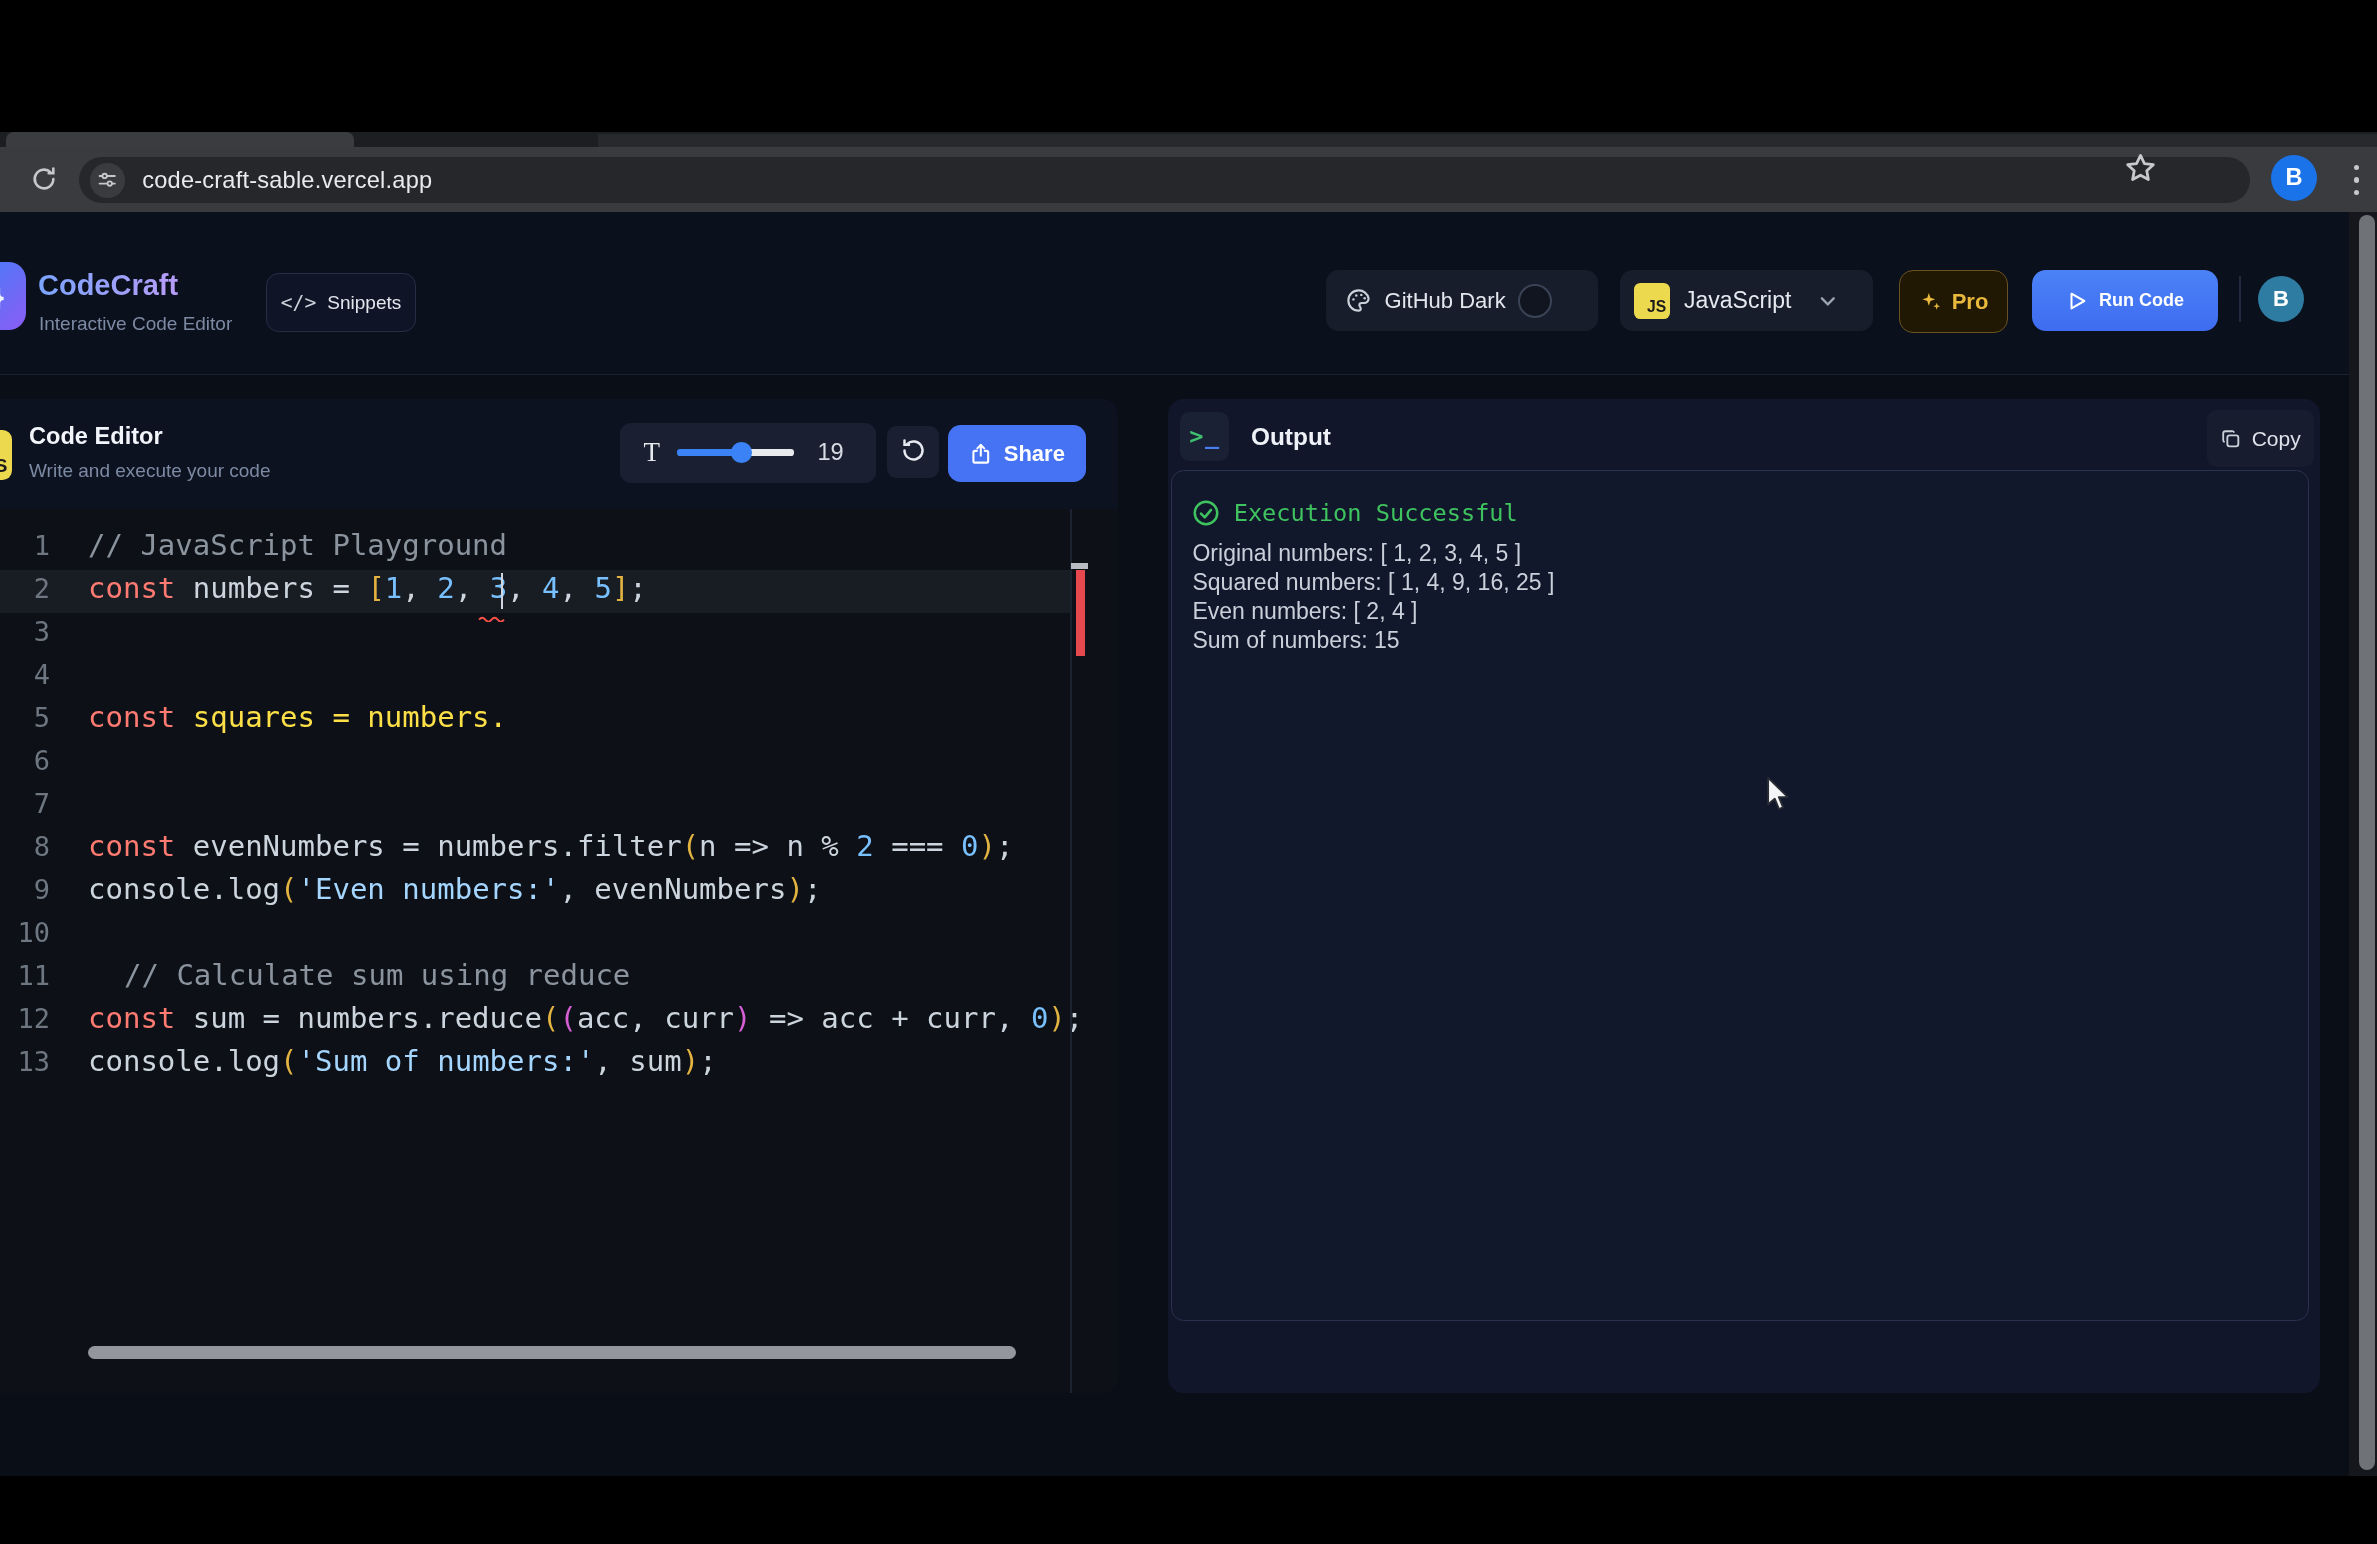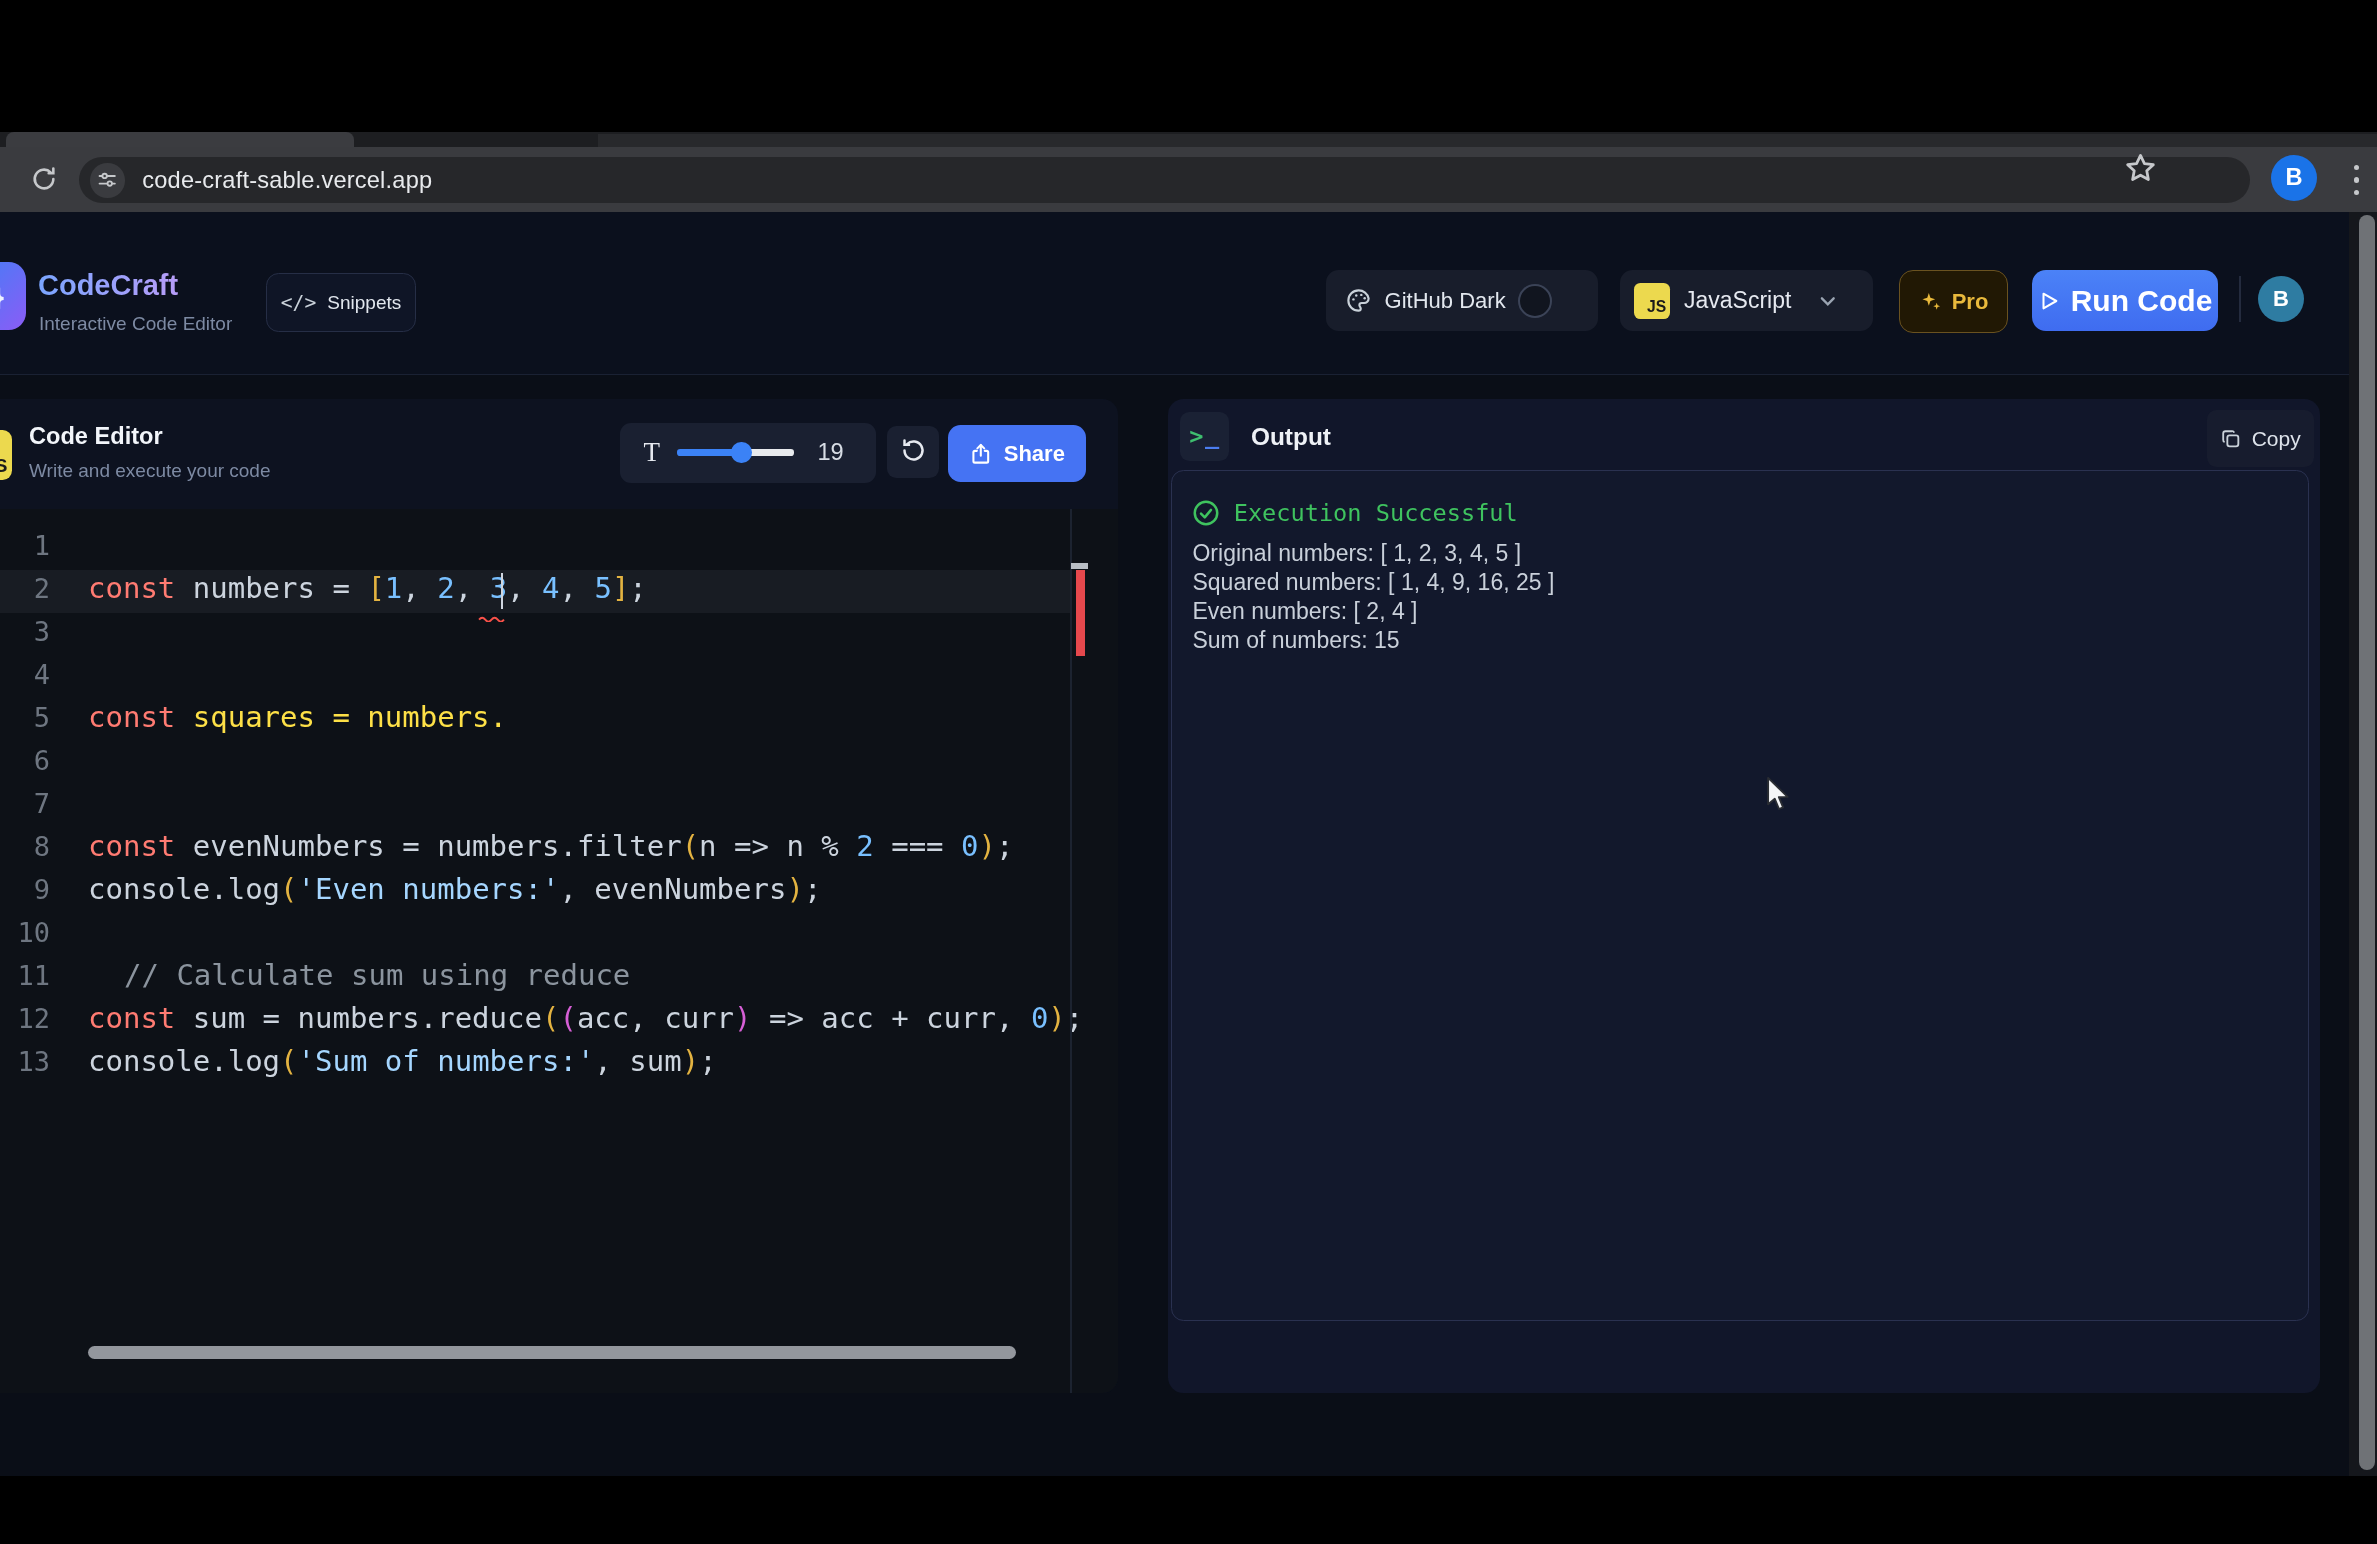--- a/index.html
+++ b/index.html
@@ -39,21 +39,21 @@
   #theme-btn{left:1326px;top:58px;width:272px;height:61px;padding:0;gap:12.6px;}
   #theme-btn .lbl{color:#e2e7ee;font-size:22px;}
   #theme-swatch{width:30px;height:30px;border-radius:50%;background:#11151f;border:2.4px solid #3b4357;}
   #lang-btn{left:1620px;top:58px;width:253px;height:61px;gap:14px;}
   #js-badge{width:36px;height:36px;border-radius:6.3px;background:#ecd94e;color:#1b1b1b;font-weight:700;font-size:15.7px;
      display:flex;align-items:flex-end;justify-content:flex-end;padding:0 3.9px 2.4px 0;box-sizing:border-box;margin-left:14px;}
   #lang-btn .lbl{color:#e6e9f0;font-size:23px;}
   #pro-btn{left:1899px;top:58px;width:107px;height:61px;border-radius:14px;background:#211804;border:1.6px solid #6a5220;justify-content:center;gap:9.4px;}
   #pro-btn .lbl{color:#e9b93c;font-size:22px;font-weight:600;}
   #run-btn{left:2032px;top:58px;width:186px;height:61px;border-radius:14px;background:linear-gradient(180deg,#4b82f7,#3f6cf0);justify-content:center;gap:11px;}
-  #run-btn .lbl{color:#fff;font-size:30px;font-weight:600;}
+  #run-btn .lbl{color:#fff;font-size:18px;font-weight:600;}
   #header-vdiv{left:2239px;top:64px;width:1.6px;height:46px;background:#242b3e;}
   #app-avatar{left:2258px;top:64px;width:46px;height:46px;border-radius:50%;background:#2e7ca2;color:#fff;
      font-size:22px;font-weight:700;display:flex;align-items:center;justify-content:center;}
 
   
   #editor-panel{left:0;top:187px;width:1118px;height:994px;background:#0d1220;border-radius:0 15.7px 15.7px 0;}
   #editor-js-sliver{left:-38px;top:31px;width:50px;height:50px;border-radius:9.4px;background:#ecd94e;color:#1b1b1b;
      font-weight:700;font-size:19px;display:flex;align-items:flex-end;justify-content:flex-end;padding:0 4.7px 3.1px 0;box-sizing:border-box;}
   #editor-title{left:29px;top:23.6px;font-size:23.6px;font-weight:600;color:#f2f5fa;}
   #editor-sub{left:29px;top:61px;font-size:19px;color:#7d8aa3;}
@@ -238,21 +238,21 @@
             <line x1="12" y1="14" x2="12" y2="3.2"></line>
               <polyline points="8.5 6.5 12 3 15.5 6.5"></polyline>
           </svg>
         </span>
         <span class="lbl">Share</span>
       </div>
 
       <div id="code-area" class="abs">
         <div id="current-line" class="abs"></div>
         <div id="code-lines" class="abs">
-            <div class="code-row"><span class="gutter">1</span></div>
+            <div class="code-row"><span class="gutter">1</span><span class="code-text"><span style="color: rgb(139, 148, 158);">// JavaScript Playground</span></span></div>
             <div class="code-row"><span class="gutter">2</span><span class="code-text"><span style="color: rgb(255, 123, 114);">const</span><span style="color: rgb(204, 212, 222);"> numbers = </span><span style="color: rgb(227, 179, 65);">[</span><span style="color: rgb(121, 192, 255);">1</span><span style="color: rgb(204, 212, 222);">, </span><span style="color: rgb(121, 192, 255);">2</span><span style="color: rgb(204, 212, 222);">, </span><span style="color: rgb(121, 192, 255);">3</span><span style="color: rgb(204, 212, 222);">, </span><span style="color: rgb(121, 192, 255);">4</span><span style="color: rgb(204, 212, 222);">, </span><span style="color: rgb(121, 192, 255);">5</span><span style="color: rgb(227, 179, 65);">]</span><span style="color: rgb(204, 212, 222);">;</span></span></div>
             <div class="code-row"><span class="gutter">3</span><span class="code-text"></span></div>
             <div class="code-row"><span class="gutter">4</span></div>
             <div class="code-row"><span class="gutter">5</span><span class="code-text"><span style="color: rgb(255, 123, 114);">const</span><span style="color: #fde047;"> squares = numbers.</span></span></div>
             <div class="code-row"><span class="gutter">6</span><span class="code-text"></span></div>
             <div class="code-row"><span class="gutter">7</span></div>
             <div class="code-row"><span class="gutter">8</span><span class="code-text"><span style="color: rgb(255, 123, 114);">const</span><span style="color: rgb(204, 212, 222);"> evenNumbers = numbers.filter</span><span style="color: rgb(227, 179, 65);">(</span><span style="color: rgb(204, 212, 222);">n =&gt; n % </span><span style="color: rgb(121, 192, 255);">2</span><span style="color: rgb(204, 212, 222);"> === </span><span style="color: rgb(121, 192, 255);">0</span><span style="color: rgb(227, 179, 65);">)</span><span style="color: rgb(204, 212, 222);">;</span></span></div>
             <div class="code-row"><span class="gutter">9</span><span class="code-text"><span style="color: rgb(204, 212, 222);">console.log</span><span style="color: rgb(227, 179, 65);">(</span><span style="color: rgb(165, 214, 255);">'Even numbers:'</span><span style="color: rgb(204, 212, 222);">, evenNumbers</span><span style="color: rgb(227, 179, 65);">)</span><span style="color: rgb(204, 212, 222);">;</span></span></div>
             <div class="code-row"><span class="gutter">10</span><span class="code-text"></span></div>
             <div class="code-row"><span class="gutter">11</span><span class="code-text"><span style="color: rgb(139, 148, 158); margin-left: 36px;">// Calculate sum using reduce</span></span></div>

